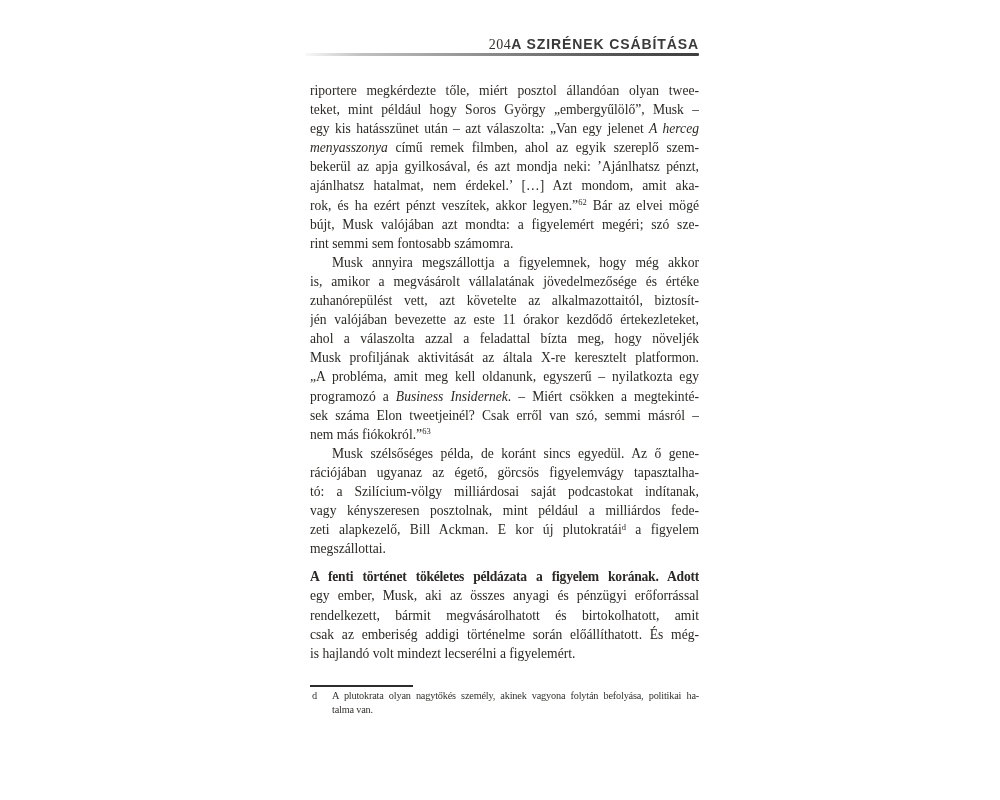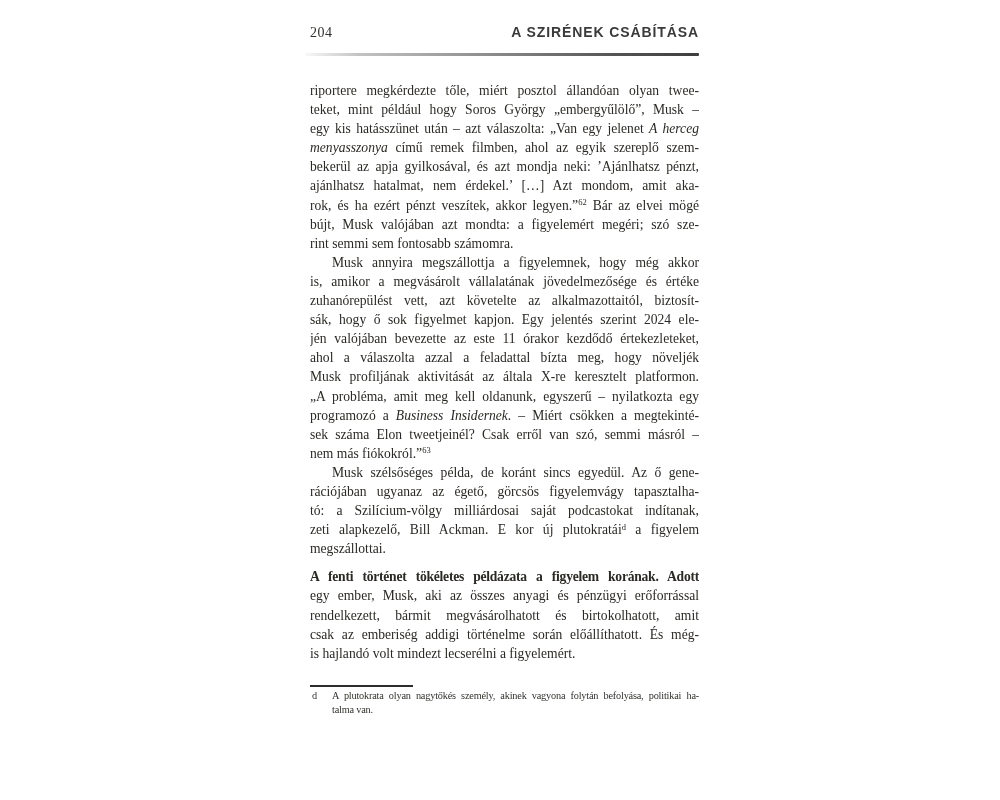--- a/index.html
+++ b/index.html
@@ -8,24 +8,24 @@
     background: #ffffff;
     position: relative;
     overflow: hidden;
     font-family: "Liberation Serif", serif;
     color: #2b2925;
   }
 
   
   .page-header {
     position: absolute;
-    left: 310px; top: 24px;
+    left: 310px; top: 36px;
     width: 389px;
     display: flex;
-    justify-content: space-between;
+    justify-content: flex-end;
     align-items: baseline;
   }
   .page-number {
     font-family: "Liberation Serif", serif;
     font-size: 14px;
     letter-spacing: 0.5px;
     color: #33312e;
   }
   .running-title {
     font-family: "Liberation Sans", sans-serif;
@@ -122,33 +122,33 @@
       <div class="line"><span>bekerül az apja gyilkosával, és azt mondja neki: ’Ajánlhatsz pénzt,</span></div>
       <div class="line"><span>ajánlhatsz hatalmat, nem érdekel.’ […] Azt mondom, amit aka-</span></div>
       <div class="line"><span>rok, és ha ezért pénzt veszítek, akkor legyen.”</span><span class="sup">62</span><span> Bár az elvei mögé</span></div>
       <div class="line"><span>bújt, Musk valójában azt mondta: a figyelemért megéri; szó sze-</span></div>
       <div class="line last"><span>rint semmi sem fontosabb számomra.</span></div>
     </div>
     <div class="para indent">
       <div class="line"><span>Musk annyira megszállottja a figyelemnek, hogy még akkor</span></div>
       <div class="line"><span>is, amikor a megvásárolt vállalatának jövedelmezősége és értéke</span></div>
       <div class="line"><span>zuhanórepülést vett, azt követelte az alkalmazottaitól, biztosít-</span></div>
-      <div class="line"><span>sák, hogy ő sok figyelmet kapjon. Egy jelentés szerint 2024 ele-</span></div>
       <div class="line"><span>jén valójában bevezette az este 11 órakor kezdődő értekezleteket,</span></div>
       <div class="line"><span>ahol a válaszolta azzal a feladattal bízta meg, hogy növeljék</span></div>
       <div class="line"><span>Musk profiljának aktivitását az általa X-re keresztelt platformon.</span></div>
       <div class="line"><span>„A probléma, amit meg kell oldanunk, egyszerű – nyilatkozta egy</span></div>
       <div class="line"><span>programozó a </span><span class="it">Business Insidernek</span><span>. – Miért csökken a megtekinté-</span></div>
       <div class="line"><span>sek száma Elon tweetjeinél? Csak erről van szó, semmi másról –</span></div>
       <div class="line last"><span>nem más fiókokról.”</span><span class="sup">63</span></div>
     </div>
     <div class="para indent">
       <div class="line"><span>Musk szélsőséges példa, de koránt sincs egyedül. Az ő gene-</span></div>
       <div class="line"><span>rációjában ugyanaz az égető, görcsös figyelemvágy tapasztalha-</span></div>
       <div class="line"><span>tó: a Szilícium-völgy milliárdosai saját podcastokat indítanak,</span></div>
+      <div class="line"><span>vagy kényszeresen posztolnak, mint például a milliárdos fede-</span></div>
       <div class="line"><span>zeti alapkezelő, Bill Ackman. E kor új plutokratái</span><span class="sup">d</span><span> a figyelem</span></div>
       <div class="line last"><span>megszállottai.</span></div>
     </div>
     <div class="para section-lead">
       <div class="line"><span class="bd">A fenti történet tökéletes példázata a figyelem korának. Adott</span></div>
       <div class="line"><span>egy ember, Musk, aki az összes anyagi és pénzügyi erőforrással</span></div>
       <div class="line"><span>rendelkezett, bármit megvásárolhatott és birtokolhatott, amit</span></div>
       <div class="line"><span>csak az emberiség addigi történelme során előállíthatott. És még-</span></div>
       <div class="line last"><span>is hajlandó volt mindezt lecserélni a figyelemért.</span></div>
     </div>

